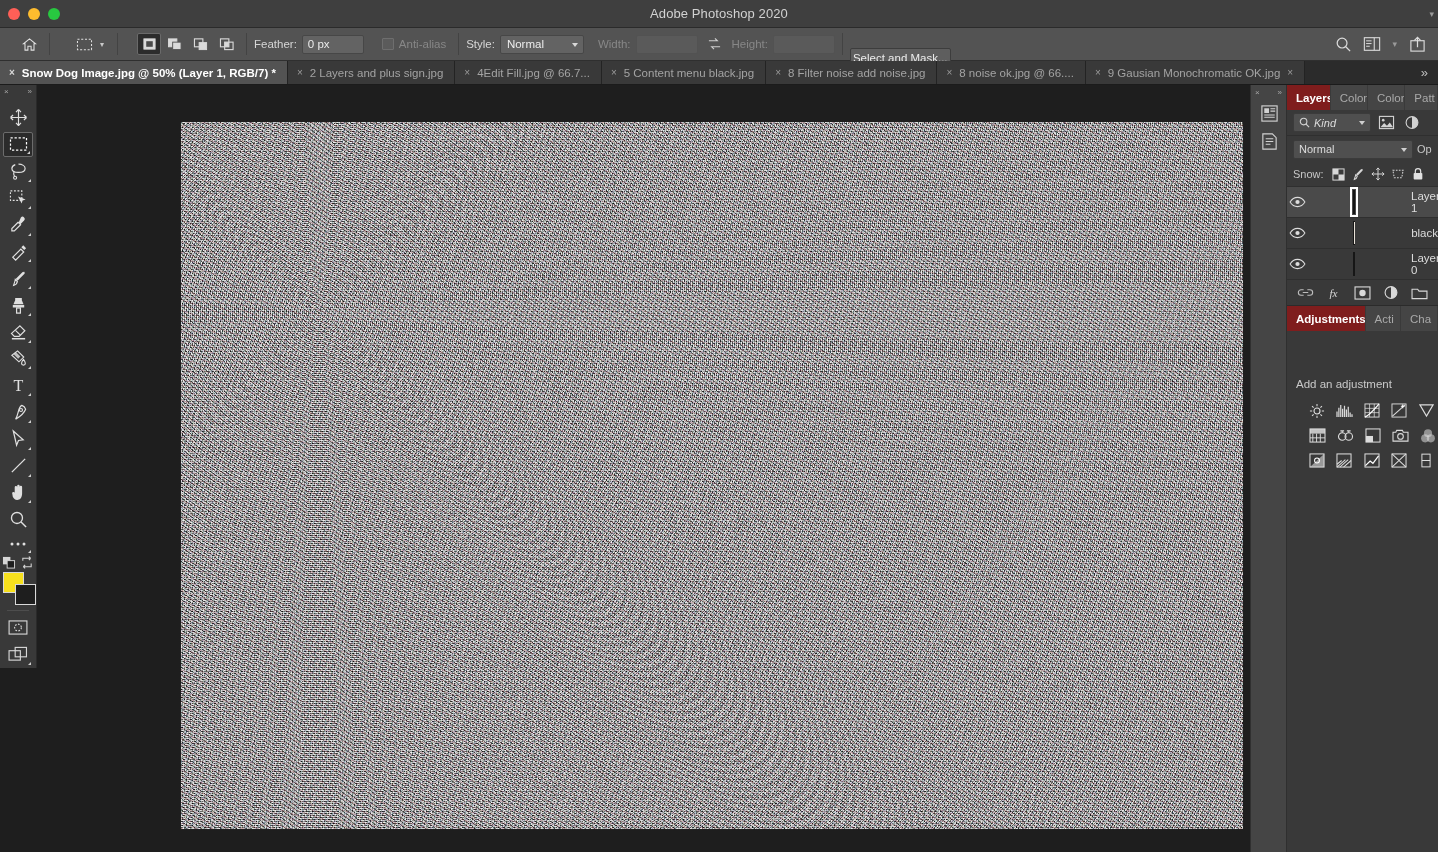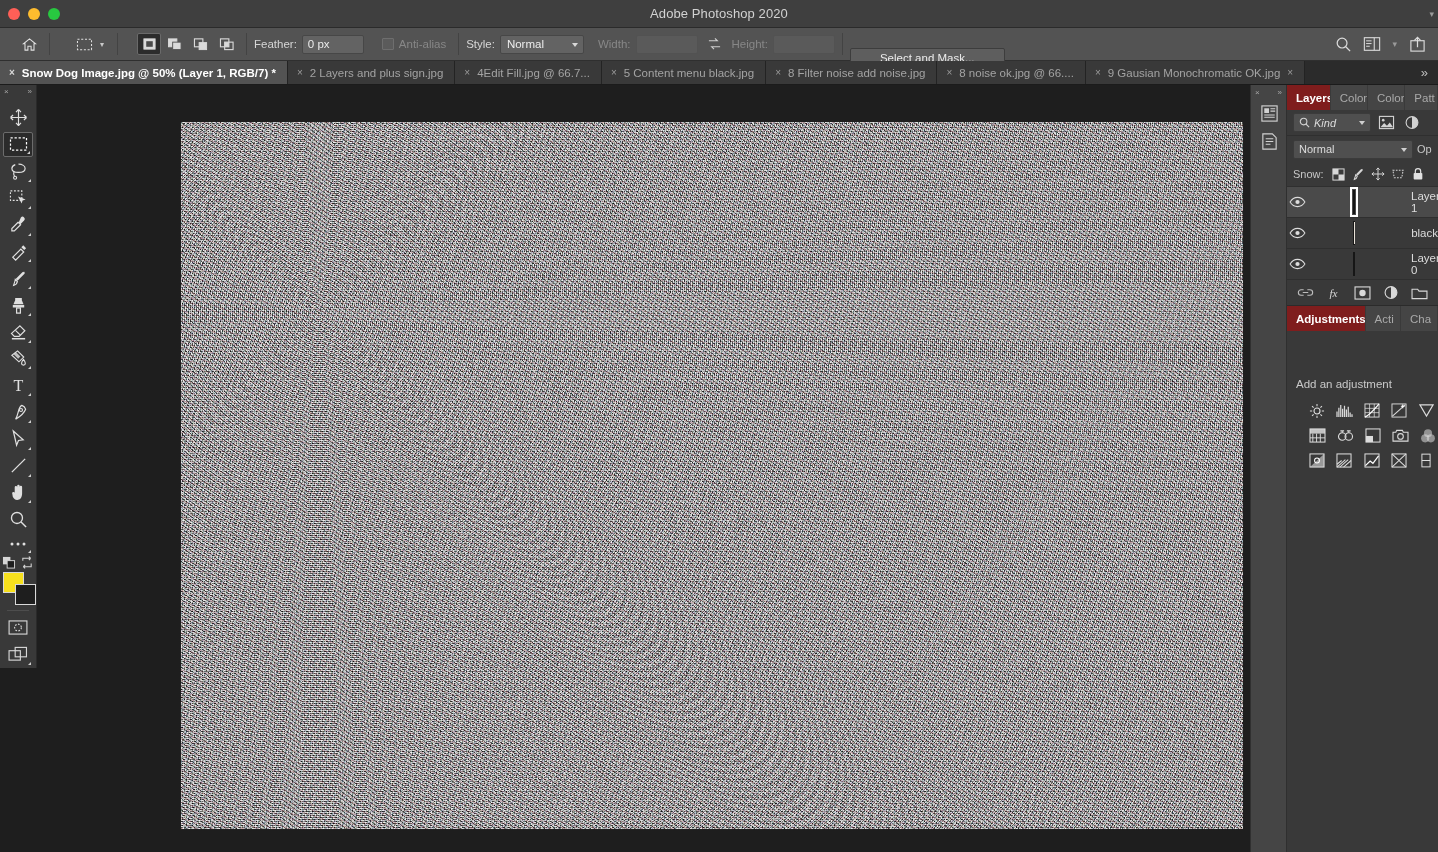--- a/index.html
+++ b/index.html
@@ -75,21 +75,21 @@
     height: 19px; color: #ececec; font-size: 11.5px; padding: 0 16px 0 6px;
     display: flex; align-items: center; position: relative; min-width: 84px;
   }
   .sel::after {
     content: ""; position: absolute; right: 5px; top: 7px;
     border-left: 3.5px solid transparent; border-right: 3.5px solid transparent;
     border-top: 4px solid #d8d8d8;
   }
   .smbtn {
     background: #5e5e5e; border: 1px solid #3d3d3d; border-radius: 2px;
-    height: 21px; padding: 0 29px; color: #ececec; font-size: 11.5px;
+    height: 21px; padding: 0 2px; color: #ececec; font-size: 11.5px;
     display: flex; align-items: center; margin-top: 28px;
   }
   .ob-right { margin-left: auto; display: flex; align-items: center; gap: 11px; padding-right: 6px; }
   .swapicon { width: 18px; height: 18px; display: flex; align-items: center; justify-content: center; }
 
   
   .tabbar {
     position: absolute; left: 0; top: 61px; width: 1438px; height: 24px;
     background: #2b2b2b; display: flex; align-items: stretch;
     border-bottom: 1px solid #1b1b1b; overflow: hidden;

